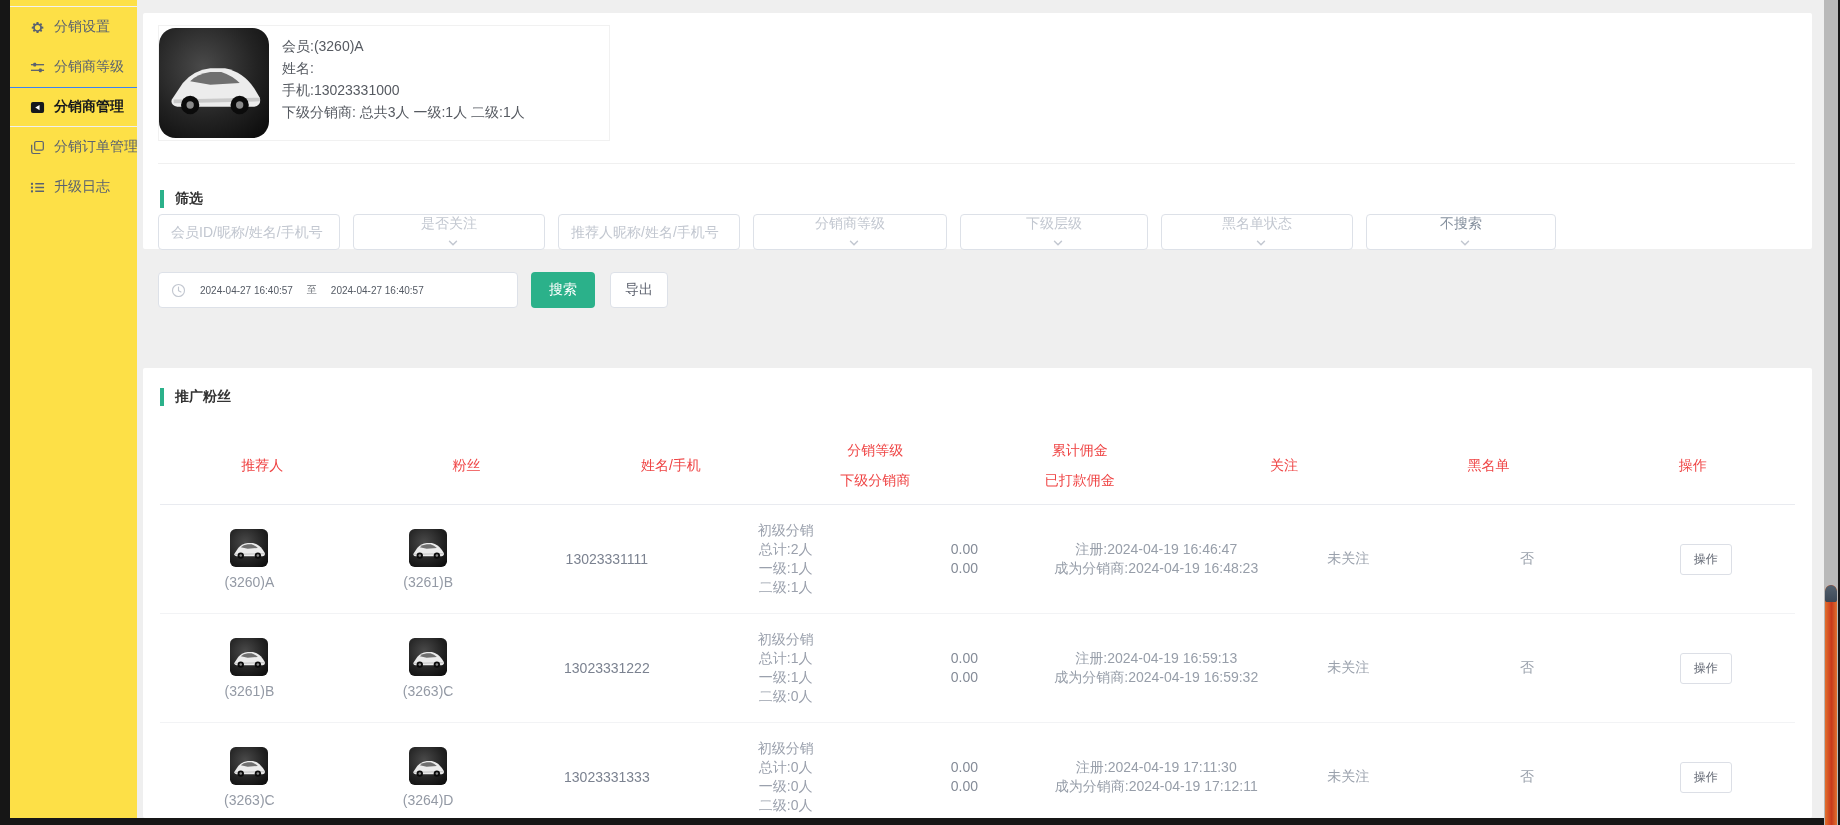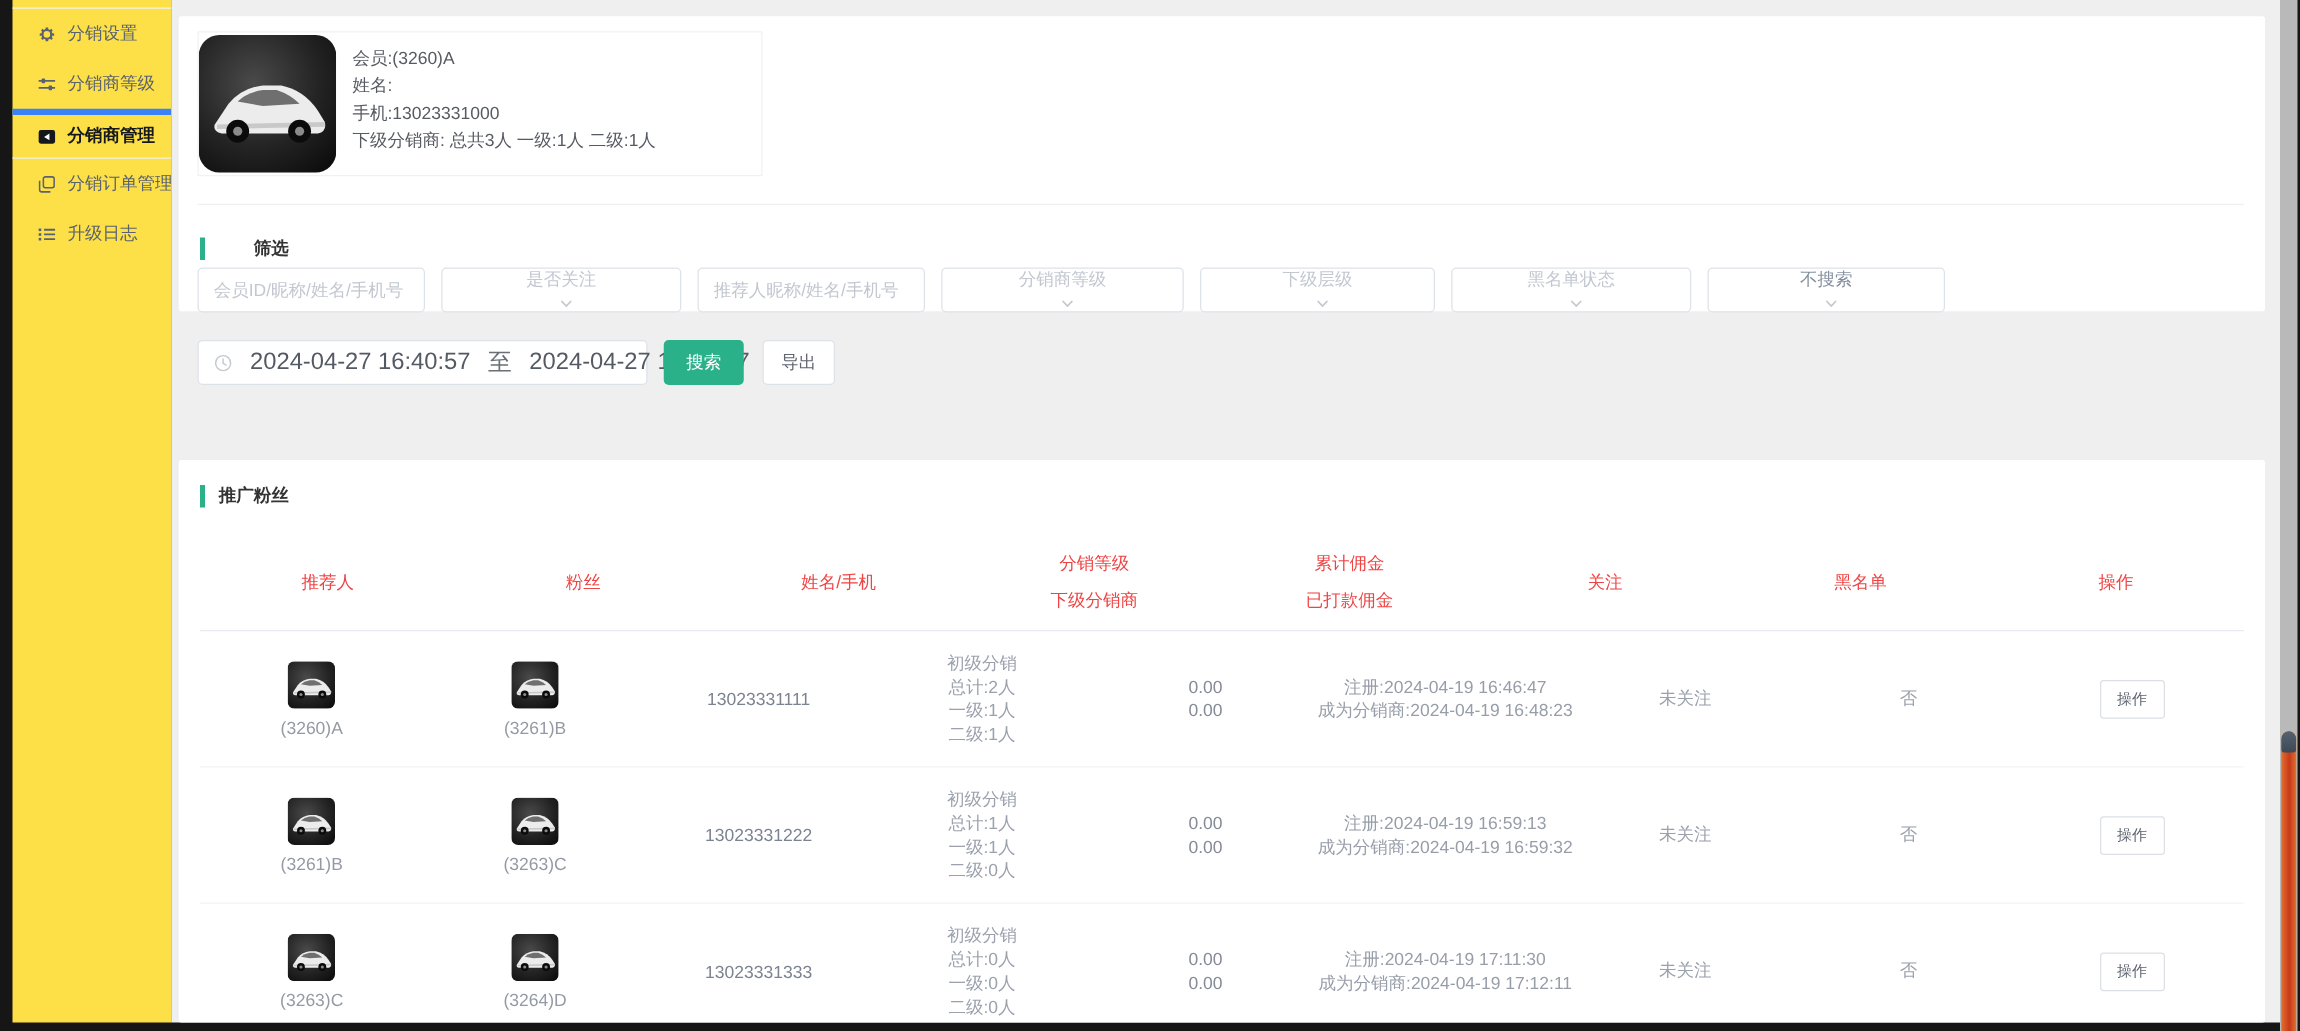--- a/index.html
+++ b/index.html
@@ -11,21 +11,21 @@
     font-size:14px; color:#555;
   }
   svg.ic { display:block; }
 
   
   .sidebar { position:absolute; left:10px; top:0; width:127px; height:818px; background:#fde047; }
   .menu { border-top:1px solid #f2f2f2; margin-top:6px; }
   .menu-item { height:40px; display:flex; align-items:center; padding-left:20px; cursor:pointer; color:#5a6270; }
   .menu-item .mi-icon { width:15px; height:15px; margin-right:9px; flex:0 0 15px; }
   .menu-item .mi-label { font-size:14px; white-space:nowrap; }
-  .menu-item.active { color:#15181d; font-weight:bold; border-top:5px solid #3b82f6; border-bottom:1px solid #f0f0f0; }
+  .menu-item.active { color:#15181d; font-weight:bold; border-top:1px solid #3b82f6; border-bottom:1px solid #f0f0f0; }
 
   
   .main-bg { position:absolute; left:137px; top:0; width:1687px; height:818px; background:#efefef; }
 
   .panel { position:absolute; background:#fff; border-radius:2px; }
   .panel-a { left:143px; top:13px; width:1669px; height:236px; }
   .panel-b { left:143px; top:368px; width:1669px; height:450px; overflow:hidden; }
 
   
   .member-card { position:absolute; left:15px; top:12px; width:452px; height:116px; border:1px solid #f1f1f1; display:flex; }
@@ -47,21 +47,21 @@
   .fc input { border:none; outline:none; width:100%; font-size:14px; font-family:inherit; color:#5a6270; background:transparent; }
   .fc input::placeholder { color:#c2c7d0; opacity:1; }
   .fc.sel { justify-content:space-between; cursor:pointer;flex-direction:column; }
   .fc .ph { color:#c2c7d0; }
   .fc .val { color:#85909e; }
   .fc .chev { width:12px; height:12px; flex:0 0 12px; margin-left:8px; }
 
   .date-row { position:absolute; left:15px; top:259px; display:flex; align-items:center; }
   .date-box { width:360px; height:36px; border:1px solid #dde1e8; border-radius:4px; background:#fff; display:flex; align-items:center; padding:0 12px; cursor:pointer; }
   .date-box .clock { width:15px; height:15px; flex:0 0 15px; margin-right:14px; }
-  .date-box span { color:#545a64; font-size:19px; white-space:nowrap;text-align:center; }
+  .date-box span { color:#545a64; font-size:10px; white-space:nowrap;text-align:center; }
   .date-box .sep { margin:0 14px; color:#6b7077; }
   .btn-search { margin-left:13px; width:64px; height:36px; border:none; border-radius:4px; background:#2bb18a; color:#fff; font-size:14px; font-family:inherit; cursor:pointer; }
   .btn-export { margin-left:15px; width:58px; height:36px; border:1px solid #dde1e8; border-radius:4px; background:#fff; color:#5f6470; font-size:14px; font-family:inherit; cursor:pointer; }
 
   
   .thead { position:absolute; left:17px; right:17px; top:57px; height:80px; display:flex; border-bottom:1px solid #e9ebf0; }
   .th { flex:1; display:flex; flex-direction:column; align-items:center; justify-content:center; color:#ef4444; font-size:14px; line-height:30px; text-align:center; }
   .tbody { position:absolute; left:17px; right:17px; top:137px; }
   .trow { height:109px; display:flex; border-bottom:1px solid #f2f3f5; }
   .td { flex:1; display:flex; flex-direction:column; align-items:center; justify-content:center; text-align:center; }
@@ -185,21 +185,21 @@
     <div class="member-info">
       <div>会员:(3260)A</div>
       <div>姓名:</div>
       <div>手机:13023331000</div>
       <div>下级分销商: 总共3人 一级:1人 二级:1人</div>
     </div>
   </div>
 
   <div class="divider-a"></div>
 
-  <div class="sec-title" style="left:17px; top:177px;gap:28px;">
+  <div class="sec-title" style="left:17px; top:177px;">
     <span class="sec-bar"></span>
     <span class="sec-label">筛选</span>
   </div>
 
   <div class="filter-row">
     <div class="fc" style="width:182px">
       <input type="text" placeholder="会员ID/昵称/姓名/手机号" style="">
     </div>
     <div class="fc sel" style="width:192px">
       <span class="ph">是否关注</span>

